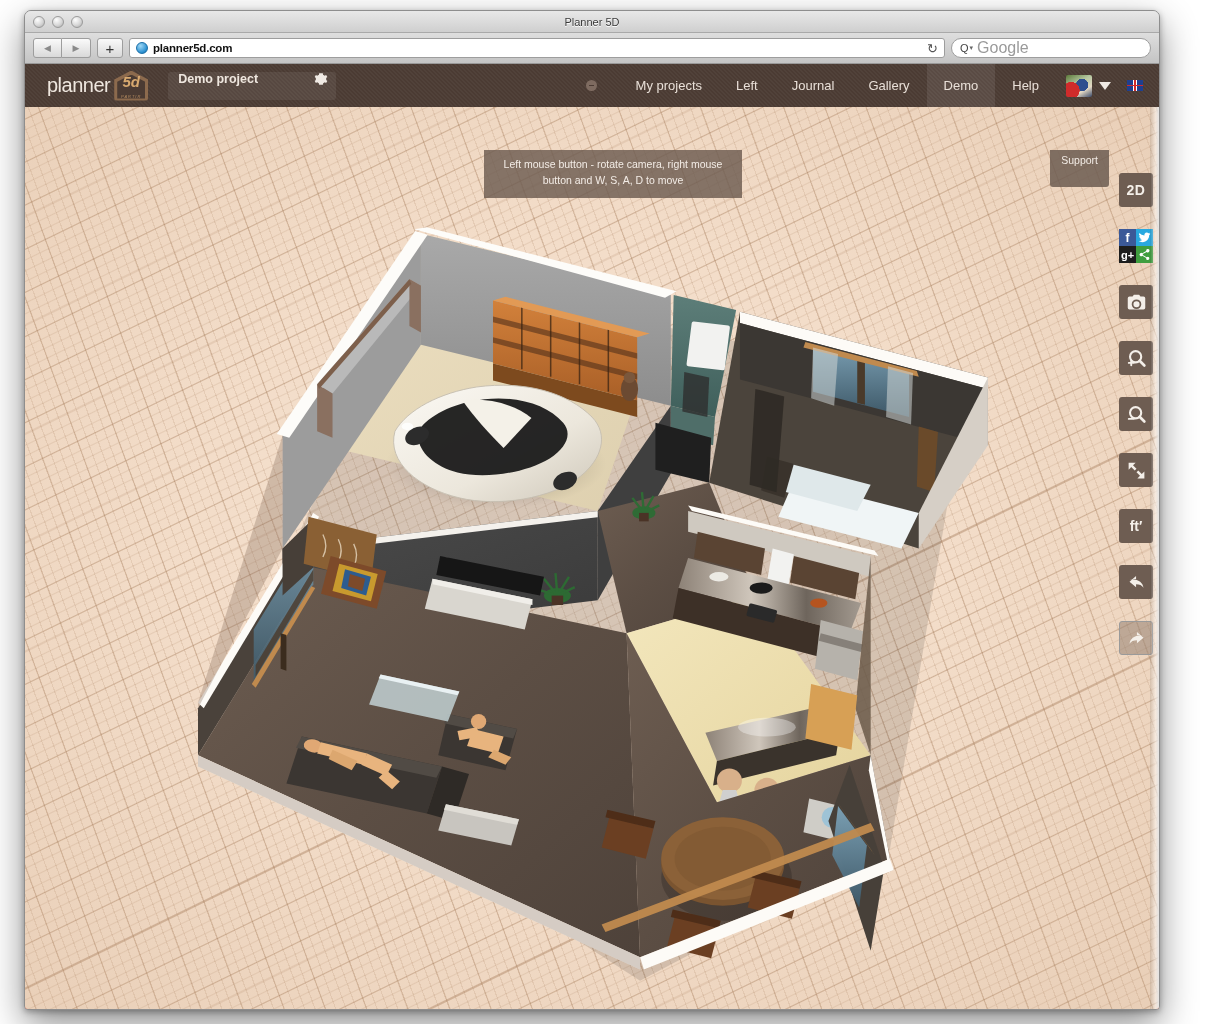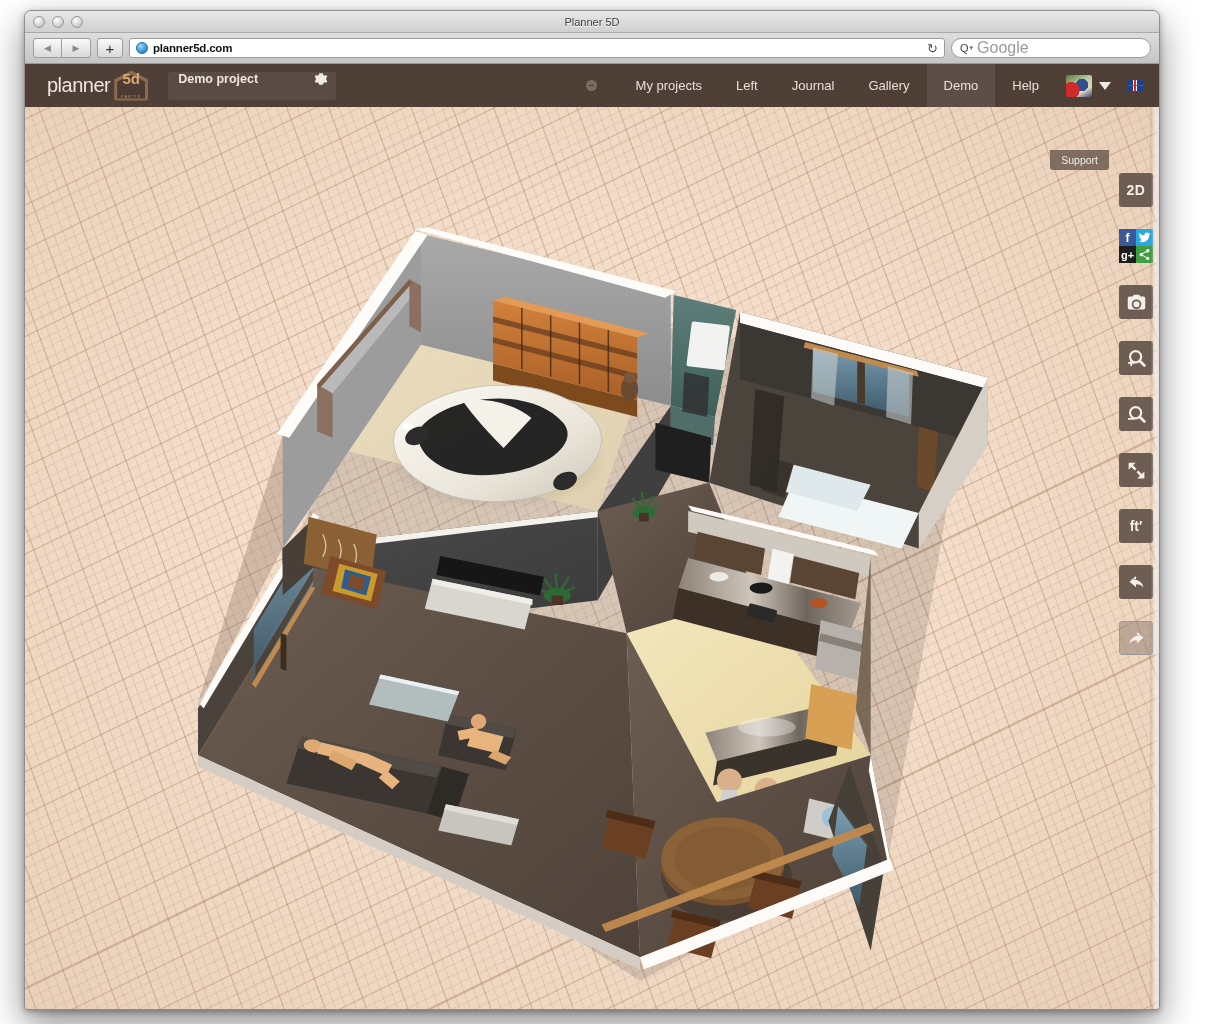--- a/index.html
+++ b/index.html
@@ -105,21 +105,21 @@
       linear-gradient(45deg, rgba(255,255,255,0.035) 25%, transparent 25%, transparent 50%, rgba(255,255,255,0.035) 50%, rgba(255,255,255,0.035) 75%, transparent 75%);
     background-size: 4px 4px;
     display: flex; align-items: center;
   }
 
   
   #logo { display:flex; align-items:center; margin-left: 22px; gap: 4px; }
   #logo-word { color:#efe7df; font-size: 20px; letter-spacing:-0.5px; font-family:"Liberation Sans", sans-serif; }
   #logo-badge {
     width: 34px; height: 30px; position: relative;
-    display:flex; align-items:flex-start; justify-content:center;
+    display:flex; align-items:center; justify-content:center;font-style:italic;
   }
   #logo-badge-shape{
     position:absolute; inset:0;
     background:#8c6a4d;
     clip-path: polygon(50% 0%, 100% 30%, 100% 100%, 0% 100%, 0% 30%);
     border-radius: 3px;
   }
   #logo-badge-inner{
     position:absolute; left:3px; right:3px; top:4px; bottom:2px;
     background:#4b3b33;
@@ -190,21 +190,21 @@
     width: 258px; padding: 7px 8px 9px;
     background: rgba(108,92,81,0.82);
     color:#f3ece6; font-size: 10.5px; line-height:1.5;
     text-align:center;
   }
 
   
   #support-tab {
     position:absolute; z-index: 25;
     right: 50px; top: 43px;
-    padding: 4px 11px 4px;
+    padding: 4px 11px 21px;
     background: rgba(108,92,81,0.85);
     color:#f3ece6; font-size: 10.5px;
     border-radius: 0 0 3px 3px;
   }
 
   
   #canvas3d {
     position:absolute; left:0; top:43px; right:0; bottom:0;
     background-color:#f3ddc9;
     overflow:hidden;
@@ -620,20 +620,21 @@
           <polygon points="844,738 880,790 884,796 848,744" fill="#c08a4e"></polygon>
         </g>
 
         <polygon points="640,905 900,800 904,812 644,918" fill="#fdfbf7"></polygon>
         <polygon points="600,870 880,762 884,770 604,878" fill="#c08a4e" opacity="0.95"></polygon>
 
         <polygon points="180,690 180,702 640,918 640,905" fill="#8a7565" opacity="0.35"></polygon>
         <polygon points="268,350 268,470 180,640 180,634" fill="#7d6552" opacity="0.3"></polygon>
       </svg>
 
+      <div id="hint-tooltip">Left mouse button - rotate camera, right mouse button and W, S, A, D to move</div>
 
       <div id="support-tab">Support</div>
 
       <div id="right-toolbar">
 
         <div class="tool-btn" id="btn-2d">2D</div>
 
         <div id="social-grid">
           <span class="social-cell" id="social-fb">f</span>
           <span class="social-cell" id="social-tw">

